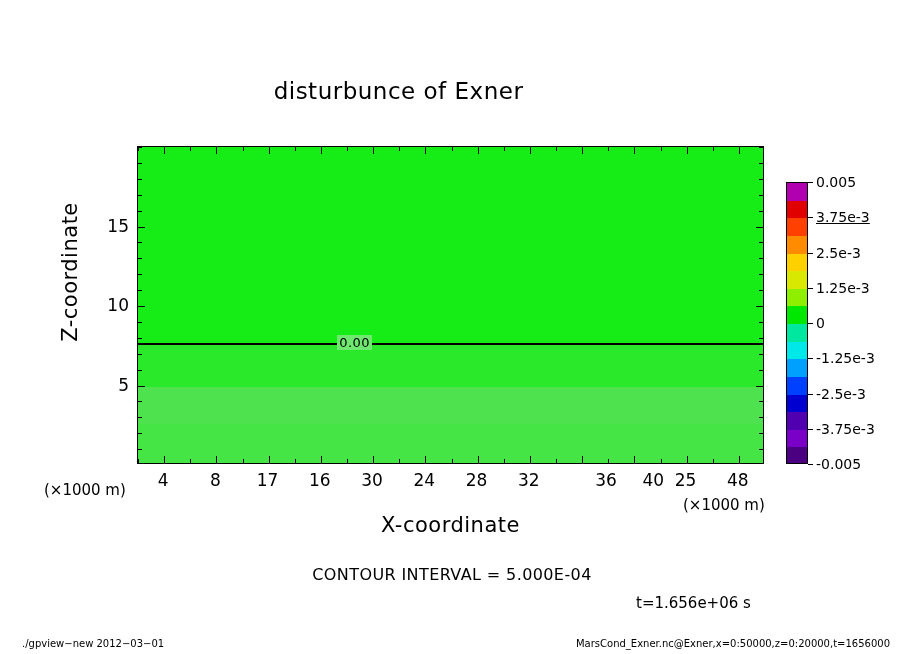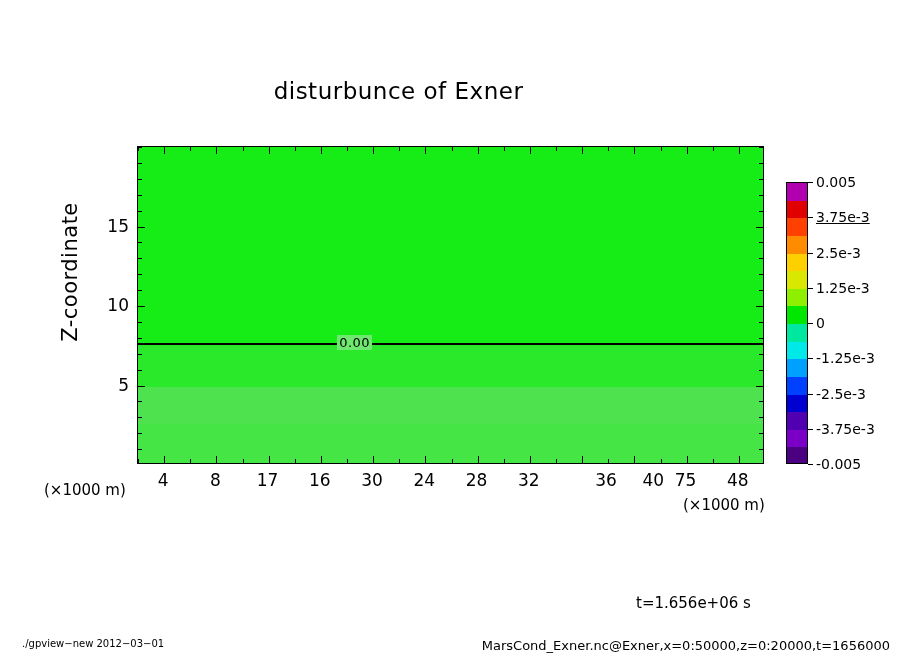--- a/index.html
+++ b/index.html
@@ -173,21 +173,21 @@
     position: absolute;
     left: 22px;
     top: 638px;
     font-size: 10px;
     color: #000;
   }
   .foot-right {
     position: absolute;
     right: 14px;
     top: 638px;
-    font-size: 13px;
+    font-size: 10px;
     color: #000;
     text-align: right;
   }
 </style>
 </head>
 <body>
 
 <div id="page">
 
   <div class="title">disturbunce of Exner</div>
@@ -301,29 +301,30 @@
       <div class="xlabel-num" style="left: 163.125px; top: 470px;">4</div>
       <div class="xlabel-num" style="left: 215.375px; top: 470px;">8</div>
       <div class="xlabel-num" style="left: 267.625px; top: 470px;">17</div>
       <div class="xlabel-num" style="left: 319.875px; top: 470px;">16</div>
       <div class="xlabel-num" style="left: 372.125px; top: 470px;">30</div>
       <div class="xlabel-num" style="left: 424.375px; top: 470px;">24</div>
       <div class="xlabel-num" style="left: 476.625px; top: 470px;">28</div>
       <div class="xlabel-num" style="left: 528.875px; top: 470px;">32</div>
       <div class="xlabel-num" style="left: 606px; top: 470px;">36</div>
       <div class="xlabel-num" style="left: 633.375px; top: 470px; margin-left: 20px;">40</div>
-      <div class="xlabel-num" style="left: 685.625px; top: 470px;">75</div>
+      <div class="xlabel-num" style="left: 685.625px; top: 470px;">25</div>
       <div class="xlabel-num" style="left: 737.875px; top: 470px;">48</div>
     </div>
   <div id="ylabels-layer">
       <div class="ylabel-num" style="left: 93px; width: 36px; top: 384.5px;">5</div>
       <div class="ylabel-num" style="left: 93px; width: 36px; top: 305px;">10</div>
       <div class="ylabel-num" style="left: 93px; width: 36px; top: 225.5px;">15</div>
     </div>
 
+  <div class="axis-title-x">X-coordinate</div>
   <div class="axis-title-y">Z-coordinate</div>
 
   <div class="unit-left">(×1000 m)</div>
   <div class="unit-right">(×1000 m)</div>
 
   <div class="cbar" id="colorbar">
       <div class="cbar-seg" style="height: 17.625px; background: rgb(176, 0, 176);"></div>
       <div class="cbar-seg" style="height: 17.625px; background: rgb(224, 0, 0);"></div>
       <div class="cbar-seg" style="height: 17.625px; background: rgb(255, 64, 0);"></div>
       <div class="cbar-seg" style="height: 17.625px; background: rgb(255, 140, 0);"></div>
@@ -354,17 +355,18 @@
       <div class="cbar-tick" style="top: 358.25px;"></div>
       <div class="cbar-label" style="top: 358.25px;">-1.25e-3</div>
       <div class="cbar-tick" style="top: 393.5px;"></div>
       <div class="cbar-label" style="top: 393.5px;">-2.5e-3</div>
       <div class="cbar-tick" style="top: 428.75px;"></div>
       <div class="cbar-label" style="top: 428.75px;">-3.75e-3</div>
       <div class="cbar-tick" style="top: 464px;"></div>
       <div class="cbar-label" style="top: 464px;">-0.005</div>
     </div>
 
+  <div class="contour-note">CONTOUR INTERVAL = 5.000E-04</div>
   <div class="time-note">t=1.656e+06 s</div>
 
   <div class="foot-left">./gpview−new   2012−03−01</div>
   <div class="foot-right">MarsCond_Exner.nc@Exner,x=0:50000,z=0:20000,t=1656000</div>
 </div>
 
 </body></html>

